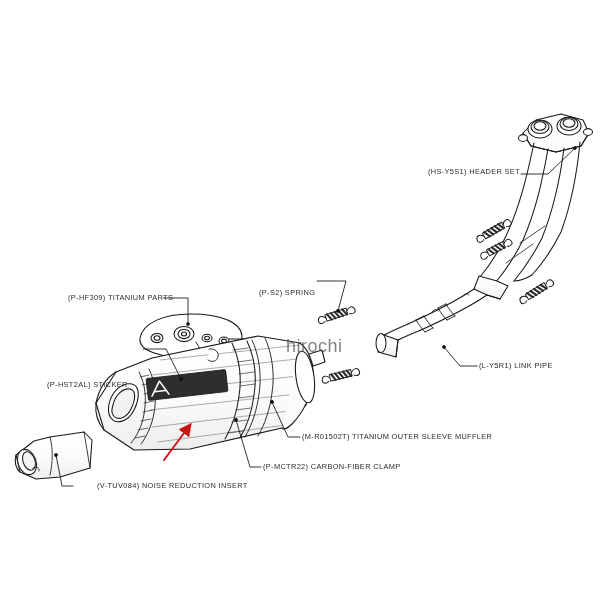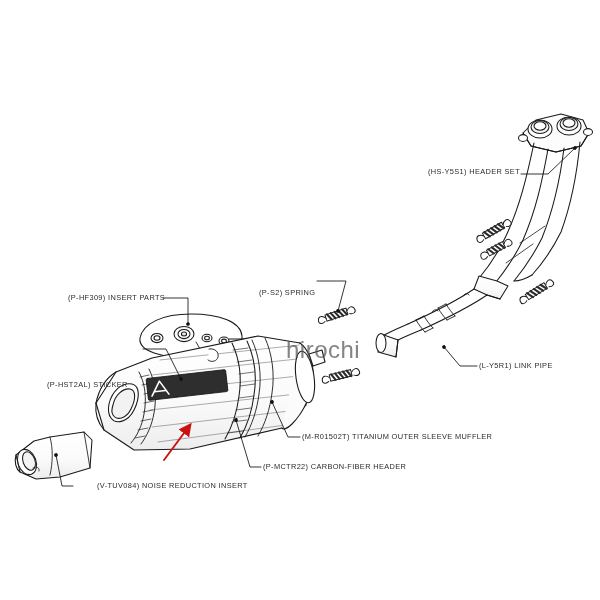--- a/index.html
+++ b/index.html
@@ -29,21 +29,21 @@
     font-family: "Liberation Sans", sans-serif;
     font-size: 7.4px;
     letter-spacing: 0.35px;
     color: #2b2b2b;
     white-space: nowrap;
     line-height: 1;
   }
   .watermark {
     position: absolute;
     font-family: "Liberation Sans", sans-serif;
-    font-size: 24px;
+    font-size: 18px;
     color: #555555;
     opacity: 0.72;
     letter-spacing: 0.5px;
     white-space: nowrap;
   }
 </style>
 </head>
 <body>
 
 <div id="diagram-root">
@@ -274,27 +274,27 @@
 
     <g>
       <path d="M164,460 L190,425" stroke="#cc1111" stroke-width="1.9" fill="none" stroke-linecap="round" marker-end="url(#redarrow)"></path>
     </g>
   </svg>
 
   <div class="part-label" style="left:428px; top:168px;">(HS-Y5S1)  HEADER SET</div>
 
   <div class="part-label" style="left:259px; top:289px;">(P-S2)  SPRING</div>
 
-  <div class="part-label" style="left:68px; top:294px;">(P-HF309)  INSERT PARTS</div>
+  <div class="part-label" style="left:68px; top:294px;">(P-HF309)  TITANIUM PARTS</div>
 
   <div class="part-label" style="left:47px; top:345px;margin-top:36px;">(P-HST2AL)  STICKER</div>
 
   <div class="part-label" style="left:479px; top:362px;text-align:center;">(L-Y5R1)  LINK PIPE</div>
 
   <div class="part-label" style="left:302px; top:433px;text-align:center;">(M-R01502T)  TITANIUM OUTER SLEEVE MUFFLER</div>
 
-  <div class="part-label" style="left:263px; top:463px;">(P-MCTR22)  CARBON-FIBER HEADER</div>
+  <div class="part-label" style="left:263px; top:463px;">(P-MCTR22)  CARBON-FIBER CLAMP</div>
 
   <div class="part-label" style="left:75px; top:482px;margin-left:22px;">(V-TUV084)  NOISE REDUCTION INSERT</div>
 
   <div class="watermark" style="left:286px; top:336px;">hirochi</div>
 
 </div>
 
 </body></html>

